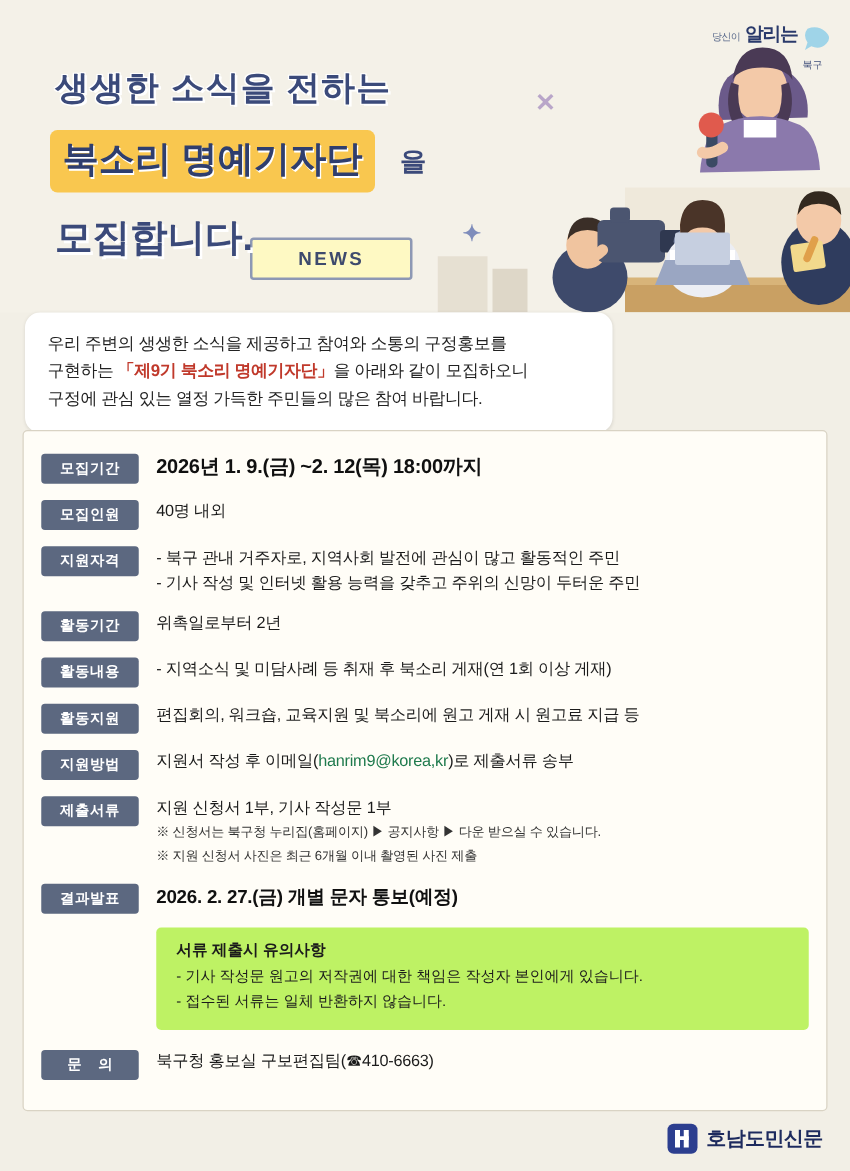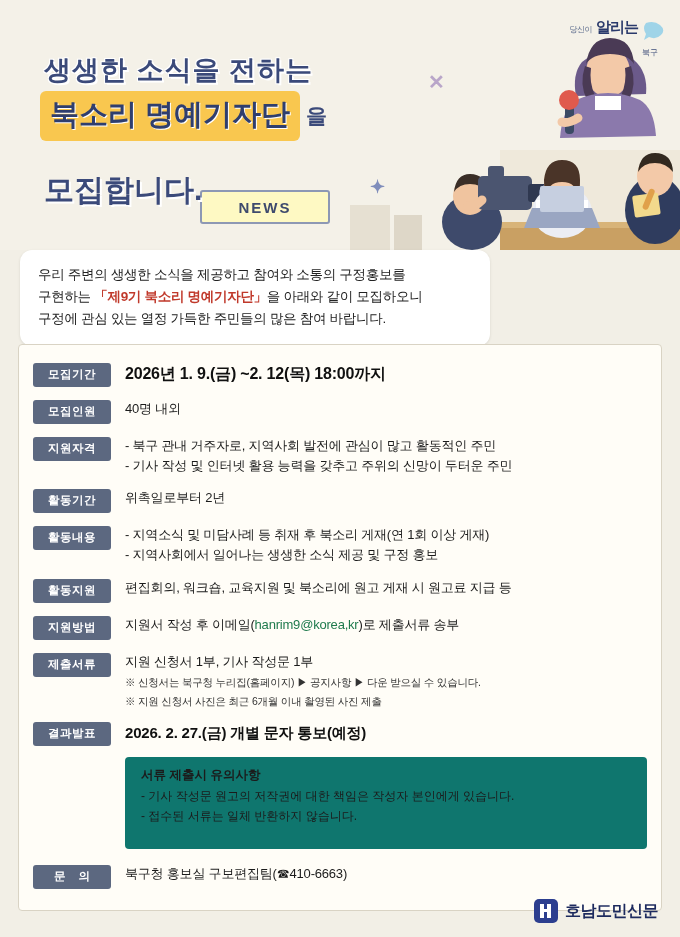--- a/index.html
+++ b/index.html
@@ -55,24 +55,24 @@
     position: absolute;
     left: 44px; top: 52px;
     font-size: 27px;
     font-weight: bold;
     color: #3b4a7a;
     letter-spacing: 1px;
     text-shadow: 2px 2px 0 #ffffff, -1px -1px 0 #ffffff, 1px -1px 0 #fff, -1px 1px 0 #fff;
   }
   .hero-line2 {
     position: absolute;
-    left: 40px; top: 91px;
+    left: 40px; top: 104px;
     display: flex;
     align-items: center;
-    gap: 6px;
+    gap: 20px;
   }
   .hero-badge {
     background: #f9c74f;
     color: #2f3e6e;
     font-size: 29px;
     font-weight: bold;
     letter-spacing: 0px;
     padding: 4px 10px 6px 10px;
     border-radius: 6px;
     text-shadow: 1px 1px 0 #fff;
@@ -196,23 +196,23 @@
     font-size: 10.5px;
     color: #333;
     line-height: 1.6;
     margin-top: 2px;
   }
   .value .green { color: #1f7a4d; }
 
   
   .notice {
     margin: 4px 0 10px 92px;
-    background: #0f766e;
+    background: #bef264;
     border-radius: 4px;
-    padding: 10px 14px 22px 16px;
+    padding: 10px 14px 12px 16px;
     width: calc(100% - 92px);
   }
   .notice .nt-title {
     font-size: 12.5px;
     font-weight: bold;
     color: #1b1b1b;
     margin-bottom: 3px;
   }
   .notice .nt-line {
     font-size: 12px;
@@ -379,21 +379,20 @@
 
   <div class="row">
     <div class="label">활동기간</div>
     <div class="value">위촉일로부터 2년</div>
   </div>
 
   <div class="row">
     <div class="label">활동내용</div>
     <div class="value">
       <div>- 지역소식 및 미담사례 등 취재 후 북소리 게재(연 1회 이상 게재)</div>
-      <div>- 지역사회에서 일어나는 생생한 소식 제공 및 구정 홍보</div>
     </div>
   </div>
 
   <div class="row">
     <div class="label">활동지원</div>
     <div class="value">편집회의, 워크숍, 교육지원 및 북소리에 원고 게재 시 원고료 지급 등</div>
   </div>
 
   <div class="row">
     <div class="label">지원방법</div>

